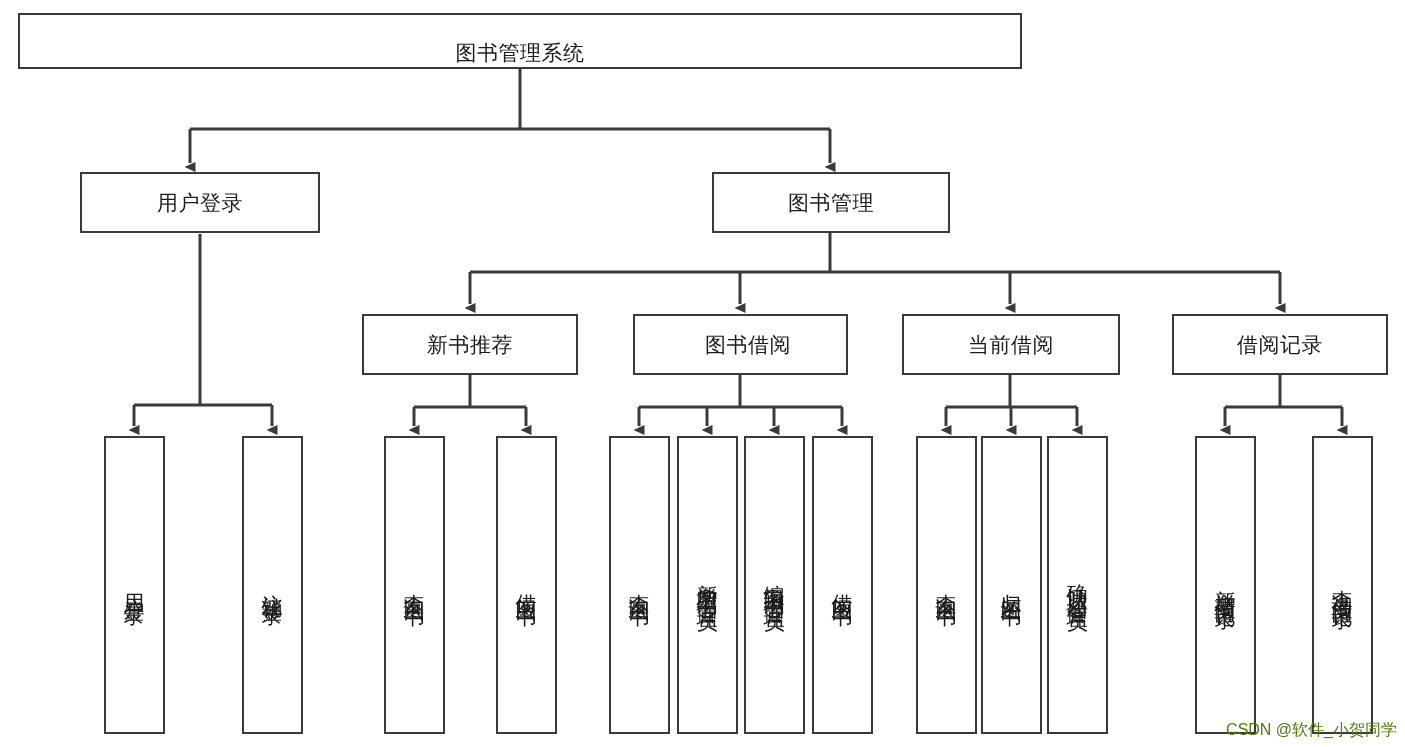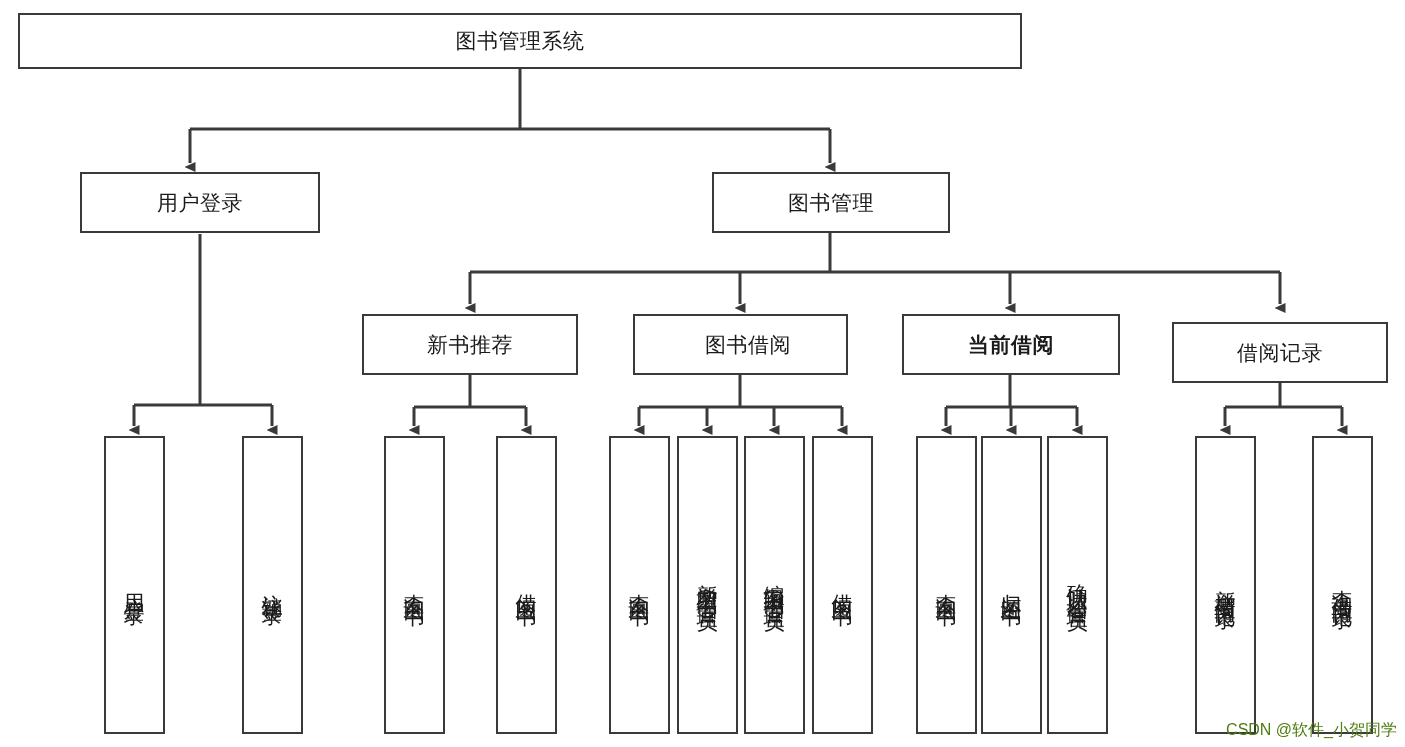--- a/index.html
+++ b/index.html
@@ -105,41 +105,41 @@
       <path d="M1011,407 L1011,426" marker-end="url(#arrow)"></path>
       <path d="M1077,407 L1077,426" marker-end="url(#arrow)"></path>
 
       <path d="M1280,375 L1280,407"></path>
       <path d="M1225,407 L1342,407"></path>
       <path d="M1225,407 L1225,426" marker-end="url(#arrow)"></path>
       <path d="M1342,407 L1342,426" marker-end="url(#arrow)"></path>
     </g>
   </svg>
 
-  <div class="node h" style="left:18px; top:13px; width:1004px; height:56px;">
+  <div class="node h" style="left:18px; top:13px; width:1004px; height:56px;align-items:flex-end;">
     <span>图书管理系统</span>
   </div>
 
   <div class="node h" style="left:80px; top:172px; width:240px; height:61px;">
     <span>用户登录</span>
   </div>
   <div class="node h" style="left:712px; top:172px; width:238px; height:61px;">
     <span>图书管理</span>
   </div>
 
   <div class="node h" style="left:362px; top:314px; width:216px; height:61px;">
     <span>新书推荐</span>
   </div>
   <div class="node h" style="left:633px; top:314px; width:215px; height:61px;padding-left:15px;">
     <span>图书借阅</span>
   </div>
-  <div class="node h" style="left:902px; top:314px; width:218px; height:61px;font-weight:bold;">
+  <div class="node h" style="left:902px; top:314px; width:218px; height:61px;">
     <span>当前借阅</span>
   </div>
-  <div class="node h" style="left:1172px; top:314px; width:216px; height:61px;margin-top:8px;">
+  <div class="node h" style="left:1172px; top:314px; width:216px; height:61px;">
     <span>借阅记录</span>
   </div>
 
   <div class="node v" style="left:104px; top:436px; width:61px; height:298px;">
     <span class="vtext">用户登录</span>
   </div>
   <div class="node v" style="left:242px; top:436px; width:61px; height:298px;">
     <span class="vtext">注销登录</span>
   </div>
 

